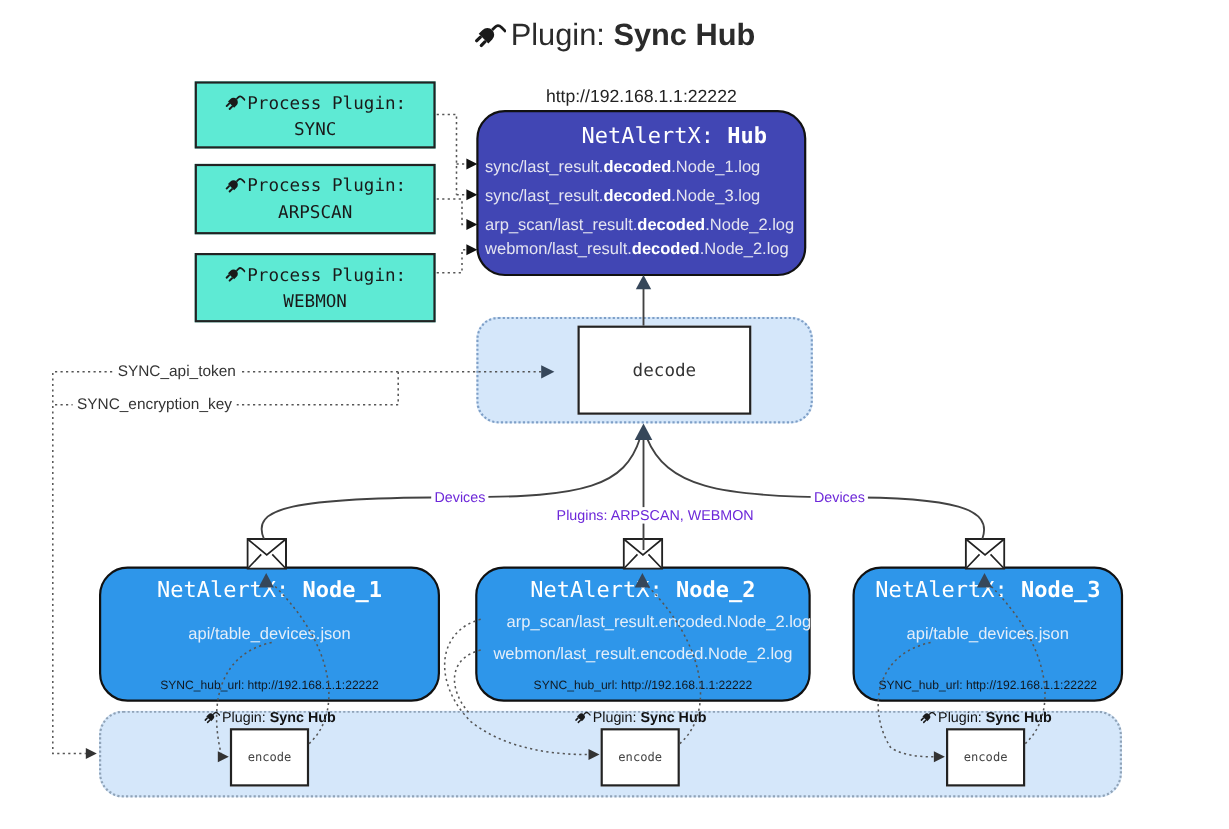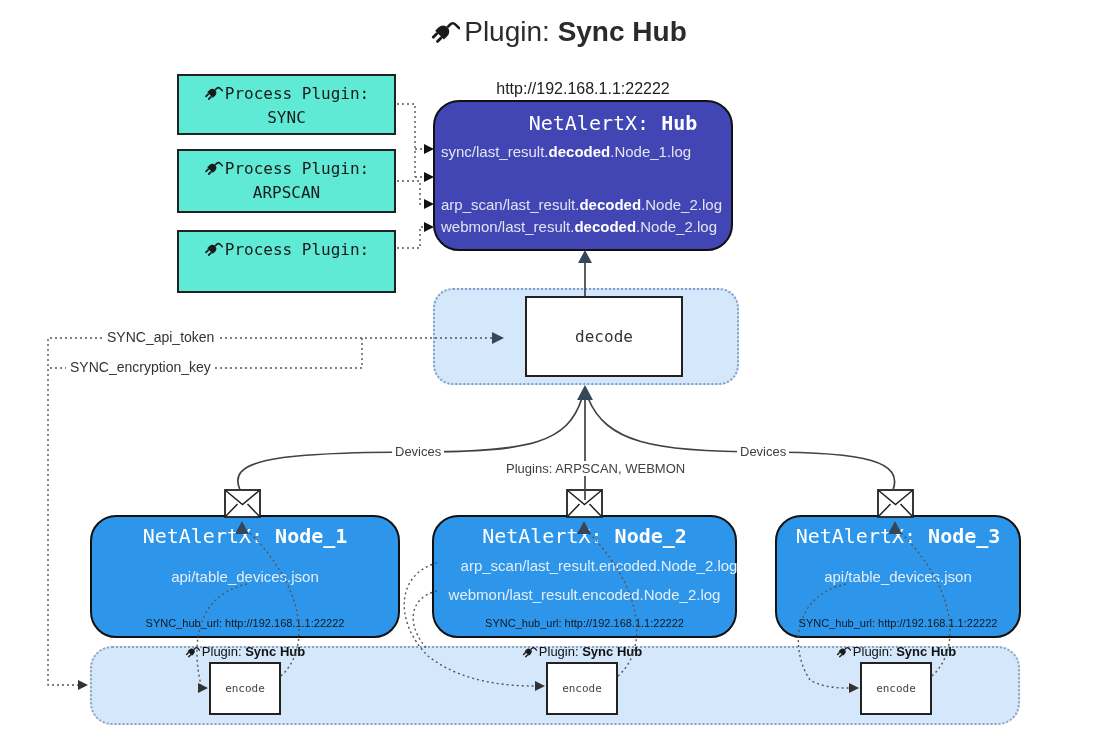--- a/index.html
+++ b/index.html
@@ -37,21 +37,21 @@
   .decode-panel { left:433px; top:288px; width:306px; height:97px; background:#d5e7fa;
                   border:2px dotted #7e9fc7; border-radius:20px; z-index:1; }
   .decode-box { left:506px; top:296px; width:158px; height:81px; background:#fff; border:2px solid #222;
                 display:flex; align-items:center; justify-content:center;
                 font-family:"DejaVu Sans Mono",monospace; font-size:16px; color:#333; z-index:2;margin-left:19px; }
 
   
   .seclabel { font-size:14px; color:#333; background:#fff; padding:0 4px; z-index:6; white-space:nowrap; }
 
   
-  .edgelabel { font-size:13px; color:#404040; background:#fff; padding:0 3px; z-index:6; white-space:nowrap; text-align:left; }
+  .edgelabel { font-size:13px; color:#6d28d9; background:#fff; padding:0 3px; z-index:6; white-space:nowrap; text-align:left; }
 
   
   .node { top:515px; height:123px; background:#2e96ea; border:2.5px solid #111; border-radius:26px; z-index:2; }
   .node-title { top:524px; text-align:center; color:#fff; font-family:"DejaVu Sans Mono",monospace;
                 font-size:20px; z-index:3; white-space:nowrap; }
   .node-title b { font-weight:bold; }
   .nodefile { text-align:center; font-size:15px; color:#e4eef9; z-index:3; white-space:nowrap; }
   .nodeurl { text-align:center; font-size:11px; color:#101820; z-index:3; white-space:nowrap; }
 
   
@@ -113,26 +113,28 @@
   <div class="abs pbox" style="top:149px;height:64px;">
     <div><svg class="plug-ic" viewBox="0 0 24 24">
           <use href="#plugdef"></use>
         </svg><span>Process Plugin:</span></div>
     <div class="l2">ARPSCAN</div>
   </div>
   <div class="abs pbox" style="top:230px;height:63px;">
     <div><svg class="plug-ic" viewBox="0 0 24 24">
           <use href="#plugdef"></use>
         </svg><span>Process Plugin:</span></div>
+    <div class="l2">WEBMON</div>
   </div>
 
   <div class="abs huburl">http://192.168.1.1:22222</div>
   <div class="abs hub"></div>
   <div class="abs hub-title"><span>NetAlertX: </span><b>Hub</b></div>
   <div class="abs hubline" style="top:143px;"><span>sync/last_result.</span><b>decoded</b><span>.Node_1.log</span></div>
+  <div class="abs hubline" style="top:170px;"><span>sync/last_result.</span><b>decoded</b><span>.Node_3.log</span></div>
   <div class="abs hubline" style="top:196px;"><span>arp_scan/last_result.</span><b>decoded</b><span>.Node_2.log</span></div>
   <div class="abs hubline" style="top:218px;"><span>webmon/last_result.</span><b>decoded</b><span>.Node_2.log</span></div>
 
   <div class="abs decode-panel"></div>
   <div class="abs decode-box">
       <span>decode</span>
     </div>
 
   <div class="abs seclabel" style="left:103px;top:329px;">SYNC_api_token</div>
   <div class="abs seclabel" style="left:66px;top:359px;">SYNC_encryption_key</div>

